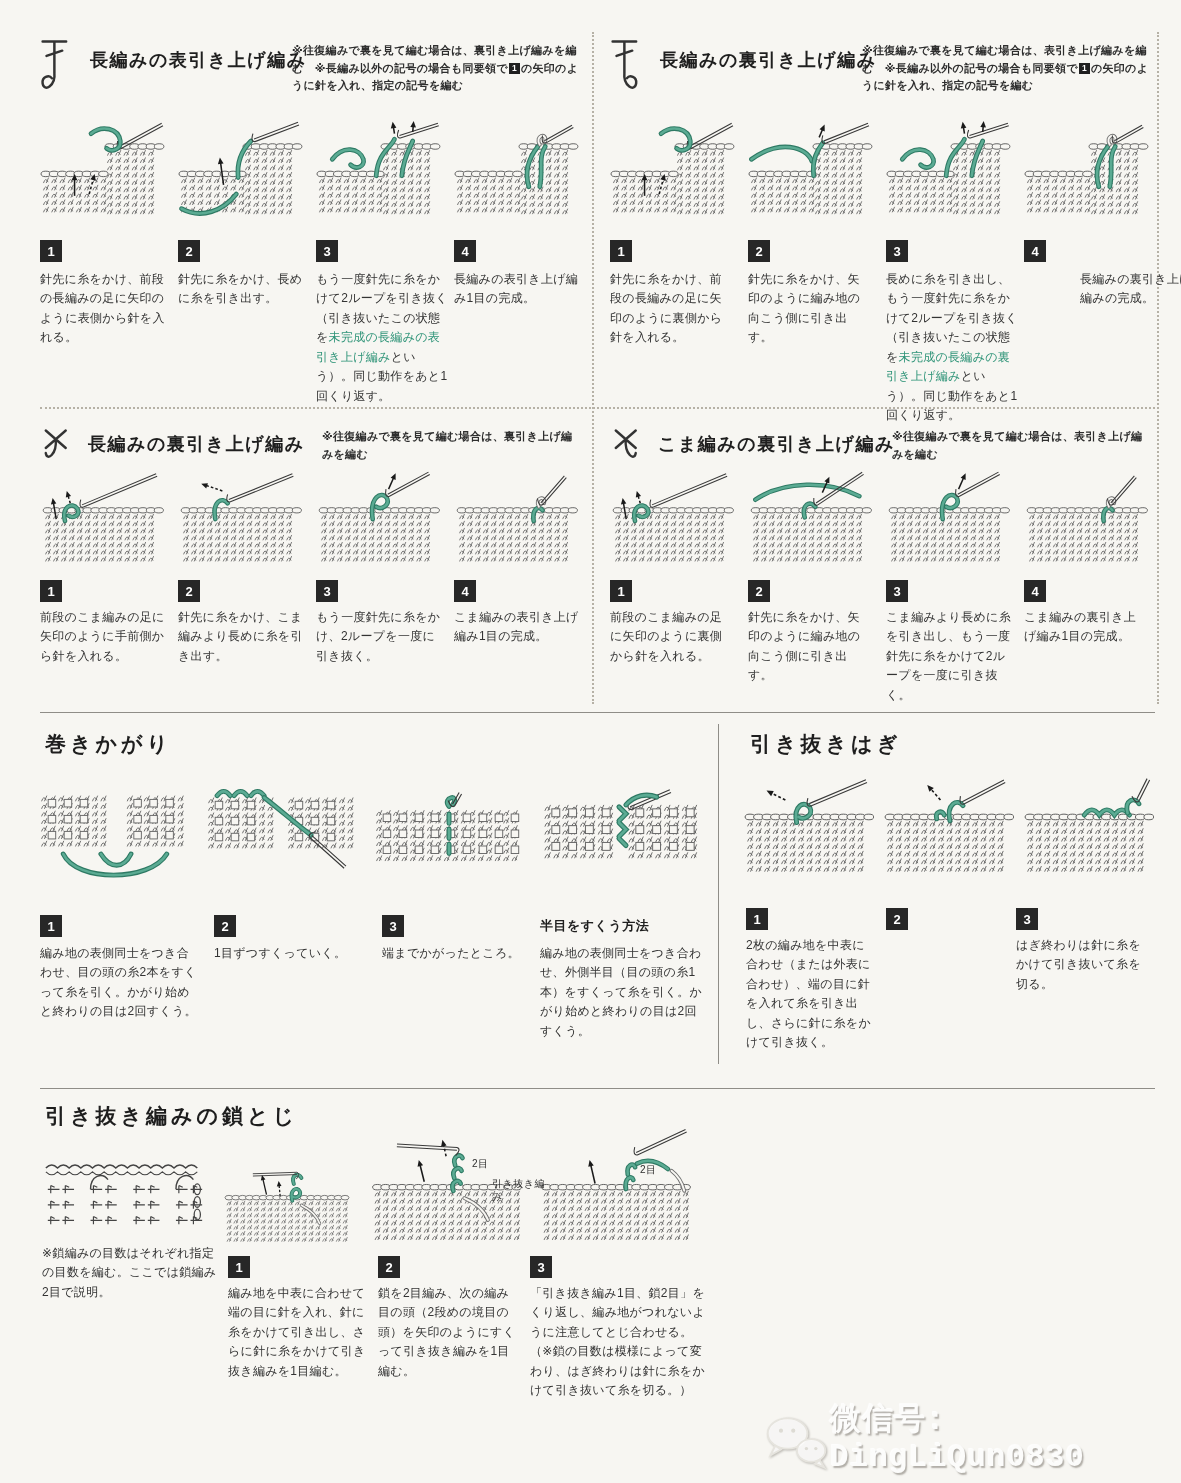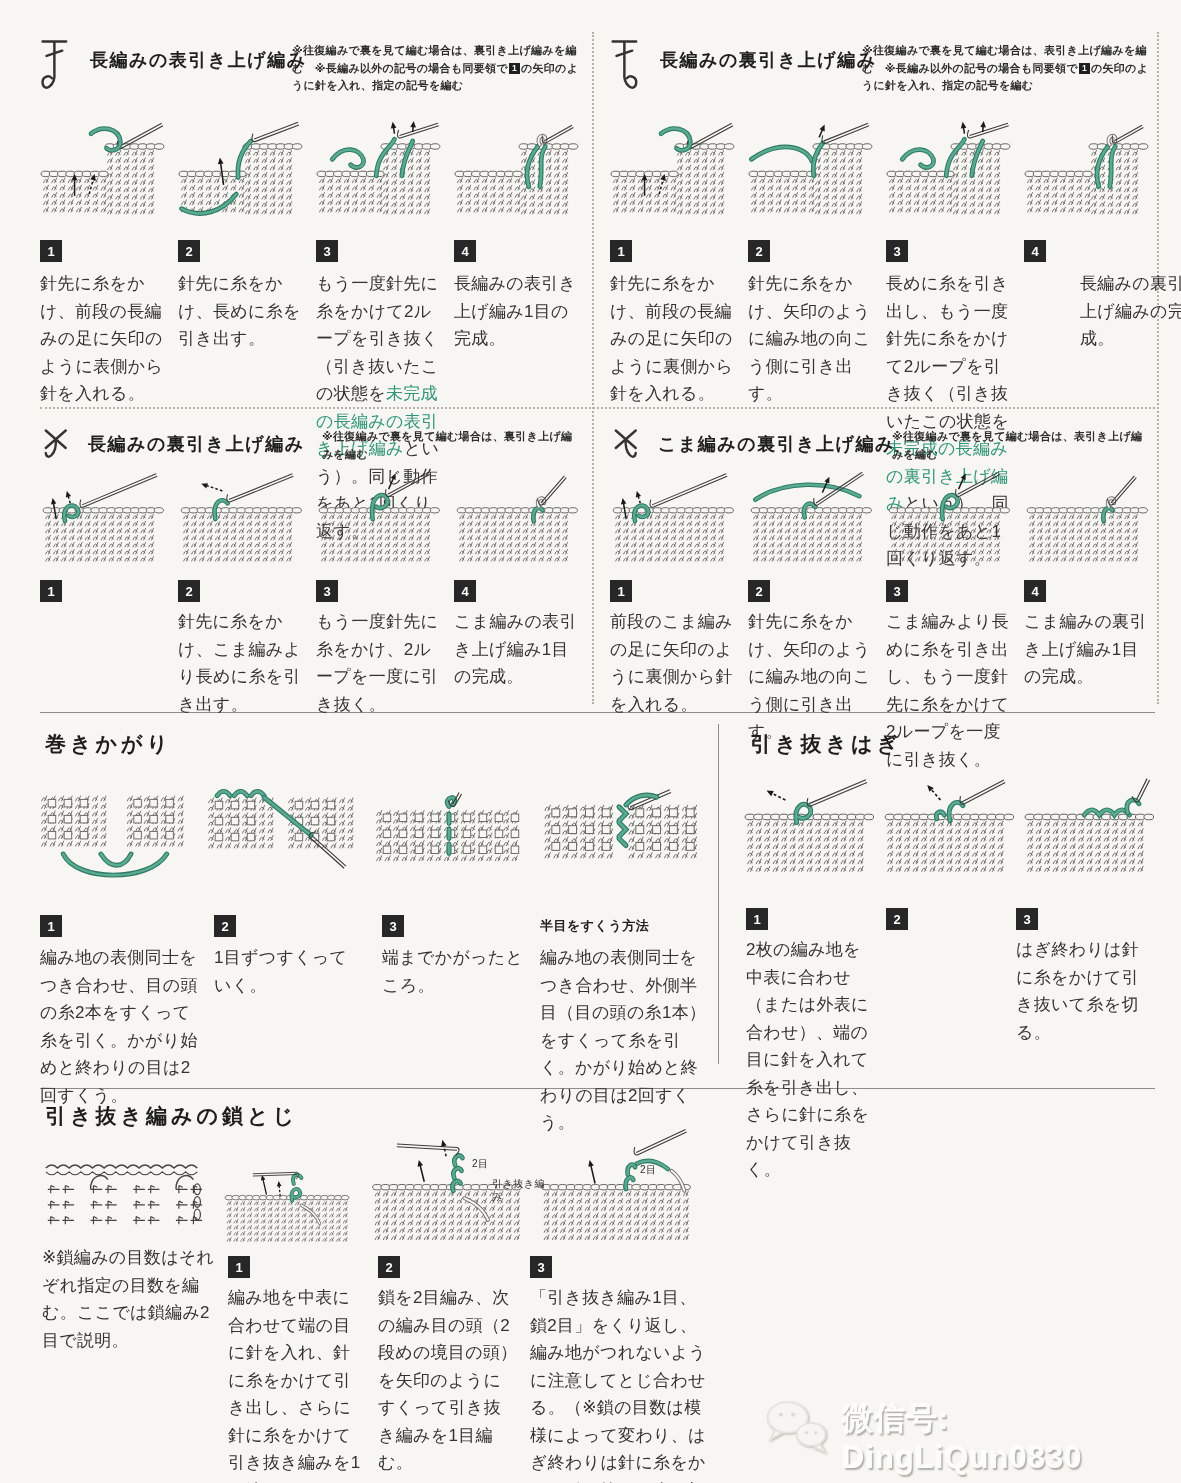--- a/index.html
+++ b/index.html
@@ -5,35 +5,35 @@
   html,body{margin:0;padding:0;background:#e9e7e2;}
   .page{position:relative;width:1181px;height:1483px;background:#f7f6f2;overflow:hidden;
         font-family:"Liberation Sans","DejaVu Sans",sans-serif;color:#333;}
   .abs{position:absolute;}
   .sec-title{font-size:18px;font-weight:bold;color:#1f1f1f;letter-spacing:1.5px;white-space:nowrap;}
   .sec-note{font-size:11px;font-weight:600;color:#2e2e2e;line-height:1.6;letter-spacing:.3px;}
   .inline-badge{display:inline-block;background:#1f1f1f;color:#fff;font-size:8.5px;font-weight:bold;
         width:11px;height:11px;line-height:11px;text-align:center;vertical-align:1px;margin:0 1px;}
   .badge{width:22px;height:22px;background:#272727;color:#fff;font-weight:bold;font-size:13px;
         display:flex;align-items:center;justify-content:center;}
-  .step-text{font-size:17px;line-height:1.62;color:#333;letter-spacing:.3px;}
+  .step-text{font-size:12px;line-height:1.62;color:#333;letter-spacing:.3px;}
   .green{color:#2f9478;}
   .serif-title{font-family:"Liberation Serif","DejaVu Serif",serif;font-size:21px;font-weight:bold;
         letter-spacing:4px;color:#1e1e1e;white-space:nowrap;}
   .subhead{font-size:13px;font-weight:bold;color:#1f1f1f;letter-spacing:.5px;}
   .dotted-v{position:absolute;width:0;border-left:2px dotted #b6b1a6;}
   .dotted-h{position:absolute;height:0;border-top:2px dotted #b6b1a6;}
   .solid-h{position:absolute;height:0;border-top:1.5px solid #8f8d88;}
   .solid-v{position:absolute;width:0;border-left:1.5px solid #8f8d88;}
   .illus{position:absolute;}
   .illus svg{width:100%;height:100%;display:block;}
   .illus-label{position:absolute;font-size:10px;color:#2e2e2e;line-height:1.25;letter-spacing:.5px;}
   .symbol{position:absolute;}
   .symbol svg{width:100%;height:100%;display:block;}
-  .watermark{position:absolute;display:flex;align-items:flex-start;gap:12px;}
+  .watermark{position:absolute;display:flex;align-items:flex-end;font-family:Liberation Mono, monospace;}
   .wm-text{font-size:31px;font-weight:bold;color:#fcfcfb;letter-spacing:1px;
         text-shadow:1.5px 1.5px 1.5px rgba(90,85,75,.45), -1px -1px 1px rgba(255,255,255,.9);}
   .wm-icon svg{filter:drop-shadow(1.5px 1.5px 1px rgba(90,85,75,.4));}
 </style>
 </head>
 <body>
 
 <div class="page">
 
   <div class="dotted-v" style="left:592px;top:32px;height:672px"></div>
@@ -419,20 +419,21 @@
         <path d="M96 44 C90 34 104 30 102 40" fill="none" stroke="#6f6f6f" stroke-width="4.2" stroke-linecap="round"></path>
         <path d="M96 44 C90 34 104 30 102 40" fill="none" stroke="#f7f6f2" stroke-width="2.2" stroke-linecap="round"></path>
         <path d="M127.12886504206031 10.987756911802776 L100.44587425779734 41.48260352238902 M124.87113495793969 9.012243088197224 L98.18814417367672 39.50708969878347 M100.44587425779734 41.48260352238902 Q96.02448617639445 44.25773008412063 94.33118861330396 34.80348535686548" fill="none" stroke="#3a3a3a" stroke-width="1.2"></path>
       </svg>
     </div>
 
   <div class="abs badge" style="left:40px;top:580px">1</div>
   <div class="abs badge" style="left:178px;top:580px">2</div>
   <div class="abs badge" style="left:316px;top:580px">3</div>
   <div class="abs badge" style="left:454px;top:580px">4</div>
+  <div class="abs step-text" style="left:40px;top:608px;width:126px">前段のこま編みの足に矢印のように手前側から針を入れる。</div>
   <div class="abs step-text" style="left:178px;top:608px;width:126px">針先に糸をかけ、こま編みより長めに糸を引き出す。</div>
   <div class="abs step-text" style="left:316px;top:608px;width:126px">もう一度針先に糸をかけ、2ループを一度に引き抜く。</div>
   <div class="abs step-text" style="left:454px;top:608px;width:126px">こま編みの表引き上げ編み1目の完成。</div>
 
   <div class="symbol" style="left:612px;top:424px;width:30px;height:58px">
     <svg viewBox="0 0 24 42">
         <path d="M3 3 L19 17 M19 3 L3 17 M11 10 C10 22 18 28 19 21" fill="none" stroke="#333" stroke-width="1.9" stroke-linecap="round"></path>
       </svg>
   </div>
   <div class="abs sec-title" style="left:658px;top:432px">こま編みの裏引き上げ編み</div>

